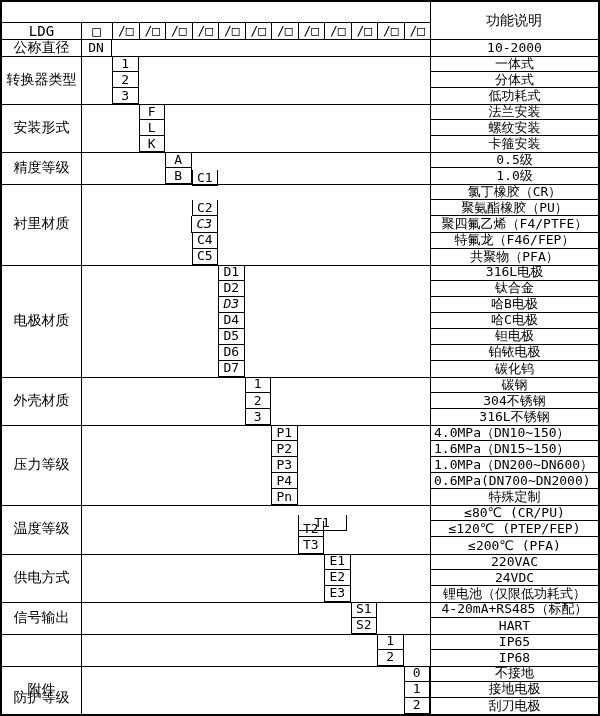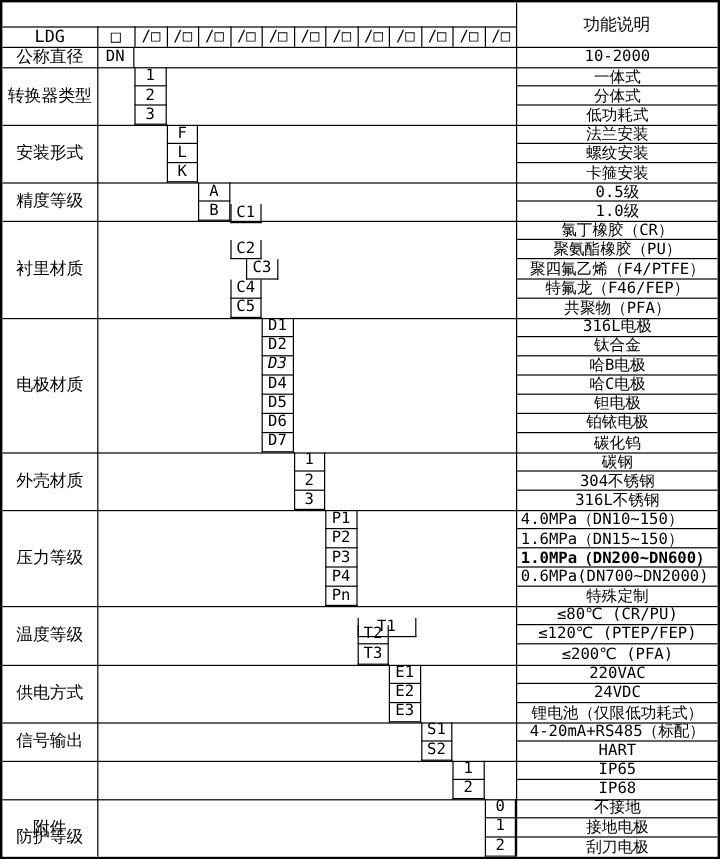--- a/index.html
+++ b/index.html
@@ -79,21 +79,21 @@
       <div class="cell code-cell" style="left: 163px; top: 150.293px; width: 26.5px; height: 16.0488px; line-height: 16.0488px;">A</div>
       <div class="cell desc-cell" style="left: 429px; top: 150.293px; width: 167px; height: 16.0488px; border-bottom: 1px solid rgb(0, 0, 0);">0.5级</div>
       <div class="cell code-cell" style="left: 163px; top: 166.341px; width: 26.5px; height: 16.0488px; line-height: 16.0488px;">B</div>
       <div class="cell desc-cell" style="left: 429px; top: 166.341px; width: 167px; height: 16.0488px;">1.0级</div>
       <div class="line" style="left: 0px; top: 182.39px; width: 596px; height: 1px;"></div>
       <div class="cell label-cell" style="left: 0px; top: 182.39px; width: 79px; height: 80.2439px;">衬里材质</div>
       <div class="cell code-cell" style="left: 189.5px; top: 168px; width: 26.5px; height: 16.0488px; line-height: 16.0488px;">C1</div>
       <div class="cell desc-cell" style="left: 429px; top: 182.39px; width: 167px; height: 16.0488px; border-bottom: 1px solid rgb(0, 0, 0);">氯丁橡胶（CR）</div>
       <div class="cell code-cell" style="left: 189.5px; top: 198.439px; width: 26.5px; height: 16.0488px; line-height: 16.0488px;">C2</div>
       <div class="cell desc-cell" style="left: 429px; top: 198.439px; width: 167px; height: 16.0488px; border-bottom: 1px solid rgb(0, 0, 0);">聚氨酯橡胶（PU）</div>
-      <div class="cell code-cell" style="left: 203px; top: 214.488px; width: 26.5px; height: 16.0488px; line-height: 16.0488px;">C3</div>
+      <div class="cell code-cell" style="left: 189px; top: 214.488px; width: 26.5px; height: 16.0488px; line-height: 16.0488px; font-style: italic;">C3</div>
       <div class="cell desc-cell" style="left: 429px; top: 214.488px; width: 167px; height: 16.0488px; border-bottom: 1px solid rgb(0, 0, 0);">聚四氟乙烯（F4/PTFE）</div>
       <div class="cell code-cell" style="left: 189.5px; top: 230.537px; width: 26.5px; height: 16.0488px; line-height: 16.0488px;">C4</div>
       <div class="cell desc-cell" style="left: 429px; top: 230.537px; width: 167px; height: 16.0488px; border-bottom: 1px solid rgb(0, 0, 0);">特氟龙（F46/FEP）</div>
       <div class="cell code-cell" style="left: 189.5px; top: 246.585px; width: 26.5px; height: 16.0488px; line-height: 16.0488px; text-align: center;">C5</div>
       <div class="cell desc-cell" style="left: 429px; top: 246.585px; width: 167px; height: 16.0488px;">共聚物（PFA）</div>
       <div class="line" style="left: 0px; top: 262.634px; width: 596px; height: 1px;"></div>
       <div class="cell label-cell" style="left: 0px; top: 262.634px; width: 79px; height: 112.341px;">电极材质</div>
       <div class="cell code-cell" style="left: 216px; top: 262.634px; width: 26.5px; height: 16.0488px; line-height: 16.0488px;">D1</div>
       <div class="cell desc-cell" style="left: 429px; top: 262.634px; width: 167px; height: 16.0488px; border-bottom: 1px solid rgb(0, 0, 0);">316L电极</div>
       <div class="cell code-cell" style="left: 216px; top: 278.683px; width: 26.5px; height: 16.0488px; line-height: 16.0488px;">D2</div>
@@ -116,21 +116,21 @@
       <div class="cell desc-cell" style="left: 429px; top: 391.024px; width: 167px; height: 16.0488px; border-bottom: 1px solid rgb(0, 0, 0);">304不锈钢</div>
       <div class="cell code-cell" style="left: 242.5px; top: 407.073px; width: 26.5px; height: 16.0488px; line-height: 16.0488px;">3</div>
       <div class="cell desc-cell" style="left: 429px; top: 407.073px; width: 167px; height: 16.0488px;">316L不锈钢</div>
       <div class="line" style="left: 0px; top: 423.122px; width: 596px; height: 1px;"></div>
       <div class="cell label-cell" style="left: 0px; top: 423.122px; width: 79px; height: 80.2439px;">压力等级</div>
       <div class="cell code-cell" style="left: 269px; top: 423.122px; width: 26.5px; height: 16.0488px; line-height: 16.0488px;">P1</div>
       <div class="cell desc-cell desc-left" style="left: 429px; top: 423.122px; width: 167px; height: 16.0488px; border-bottom: 1px solid rgb(0, 0, 0);">4.0MPa（DN10~150）</div>
       <div class="cell code-cell" style="left: 269px; top: 439.171px; width: 26.5px; height: 16.0488px; line-height: 16.0488px;">P2</div>
       <div class="cell desc-cell desc-left" style="left: 429px; top: 439.171px; width: 167px; height: 16.0488px; border-bottom: 1px solid rgb(0, 0, 0);">1.6MPa（DN15~150）</div>
       <div class="cell code-cell" style="left: 269px; top: 455.22px; width: 26.5px; height: 16.0488px; line-height: 16.0488px;">P3</div>
-      <div class="cell desc-cell desc-left" style="left: 429px; top: 455.22px; width: 167px; height: 16.0488px; border-bottom: 1px solid rgb(0, 0, 0); font-weight: bold;">1.0MPa（DN200~DN600）</div>
+      <div class="cell desc-cell desc-left" style="left: 429px; top: 455.22px; width: 167px; height: 16.0488px; border-bottom: 1px solid rgb(0, 0, 0);">1.0MPa（DN200~DN600）</div>
       <div class="cell code-cell" style="left: 269px; top: 471.268px; width: 26.5px; height: 16.0488px; line-height: 16.0488px;">P4</div>
       <div class="cell desc-cell desc-left" style="left: 429px; top: 471.268px; width: 167px; height: 16.0488px; border-bottom: 1px solid rgb(0, 0, 0);">0.6MPa(DN700~DN2000)</div>
       <div class="cell code-cell" style="left: 269px; top: 487.317px; width: 26.5px; height: 16.0488px; line-height: 16.0488px;">Pn</div>
       <div class="cell desc-cell" style="left: 429px; top: 487.317px; width: 167px; height: 16.0488px;">特殊定制</div>
       <div class="line" style="left: 0px; top: 503.366px; width: 596px; height: 1px;"></div>
       <div class="cell label-cell" style="left: 0px; top: 503.366px; width: 79px; height: 48.1463px;">温度等级</div>
       <div class="cell code-cell" style="left: 295.5px; top: 513px; width: 49px; height: 16.0488px; line-height: 16.0488px;">T1</div>
       <div class="cell desc-cell" style="left: 429px; top: 503.366px; width: 167px; height: 16.0488px; border-bottom: 1px solid rgb(0, 0, 0);">≤80℃ (CR/PU)</div>
       <div class="cell code-cell" style="left: 295.5px; top: 519.415px; width: 26.5px; height: 16.0488px; line-height: 16.0488px;">T2</div>
       <div class="cell desc-cell" style="left: 429px; top: 519.415px; width: 167px; height: 16.0488px; border-bottom: 1px solid rgb(0, 0, 0);">≤120℃ (PTEP/FEP)</div>

